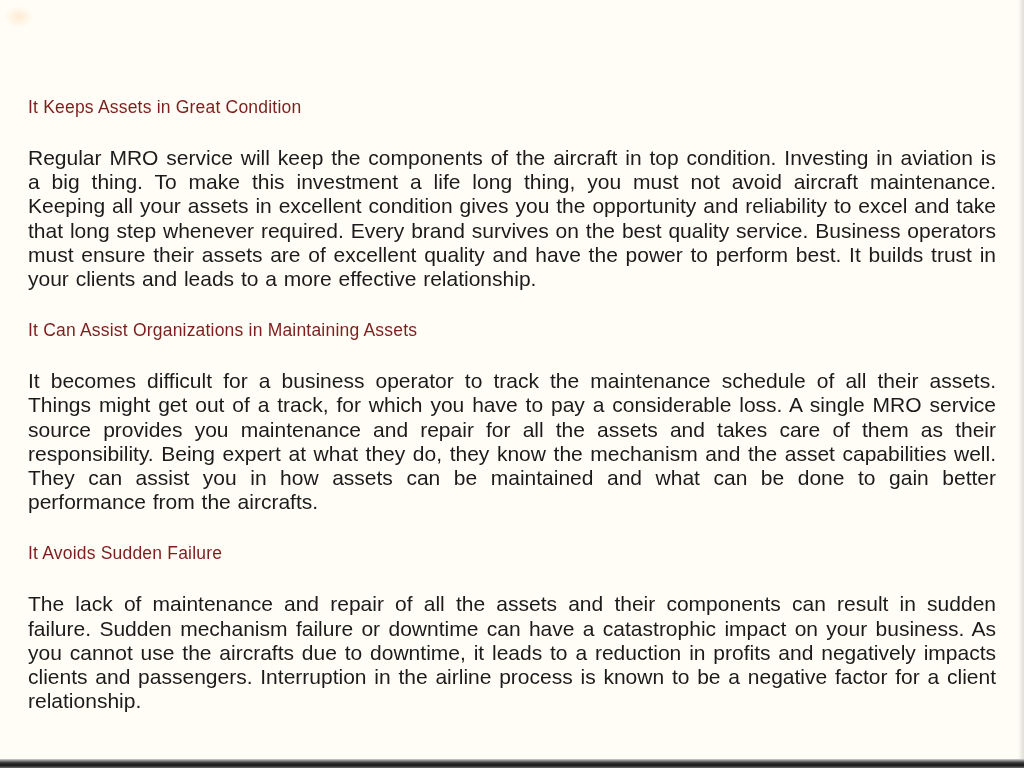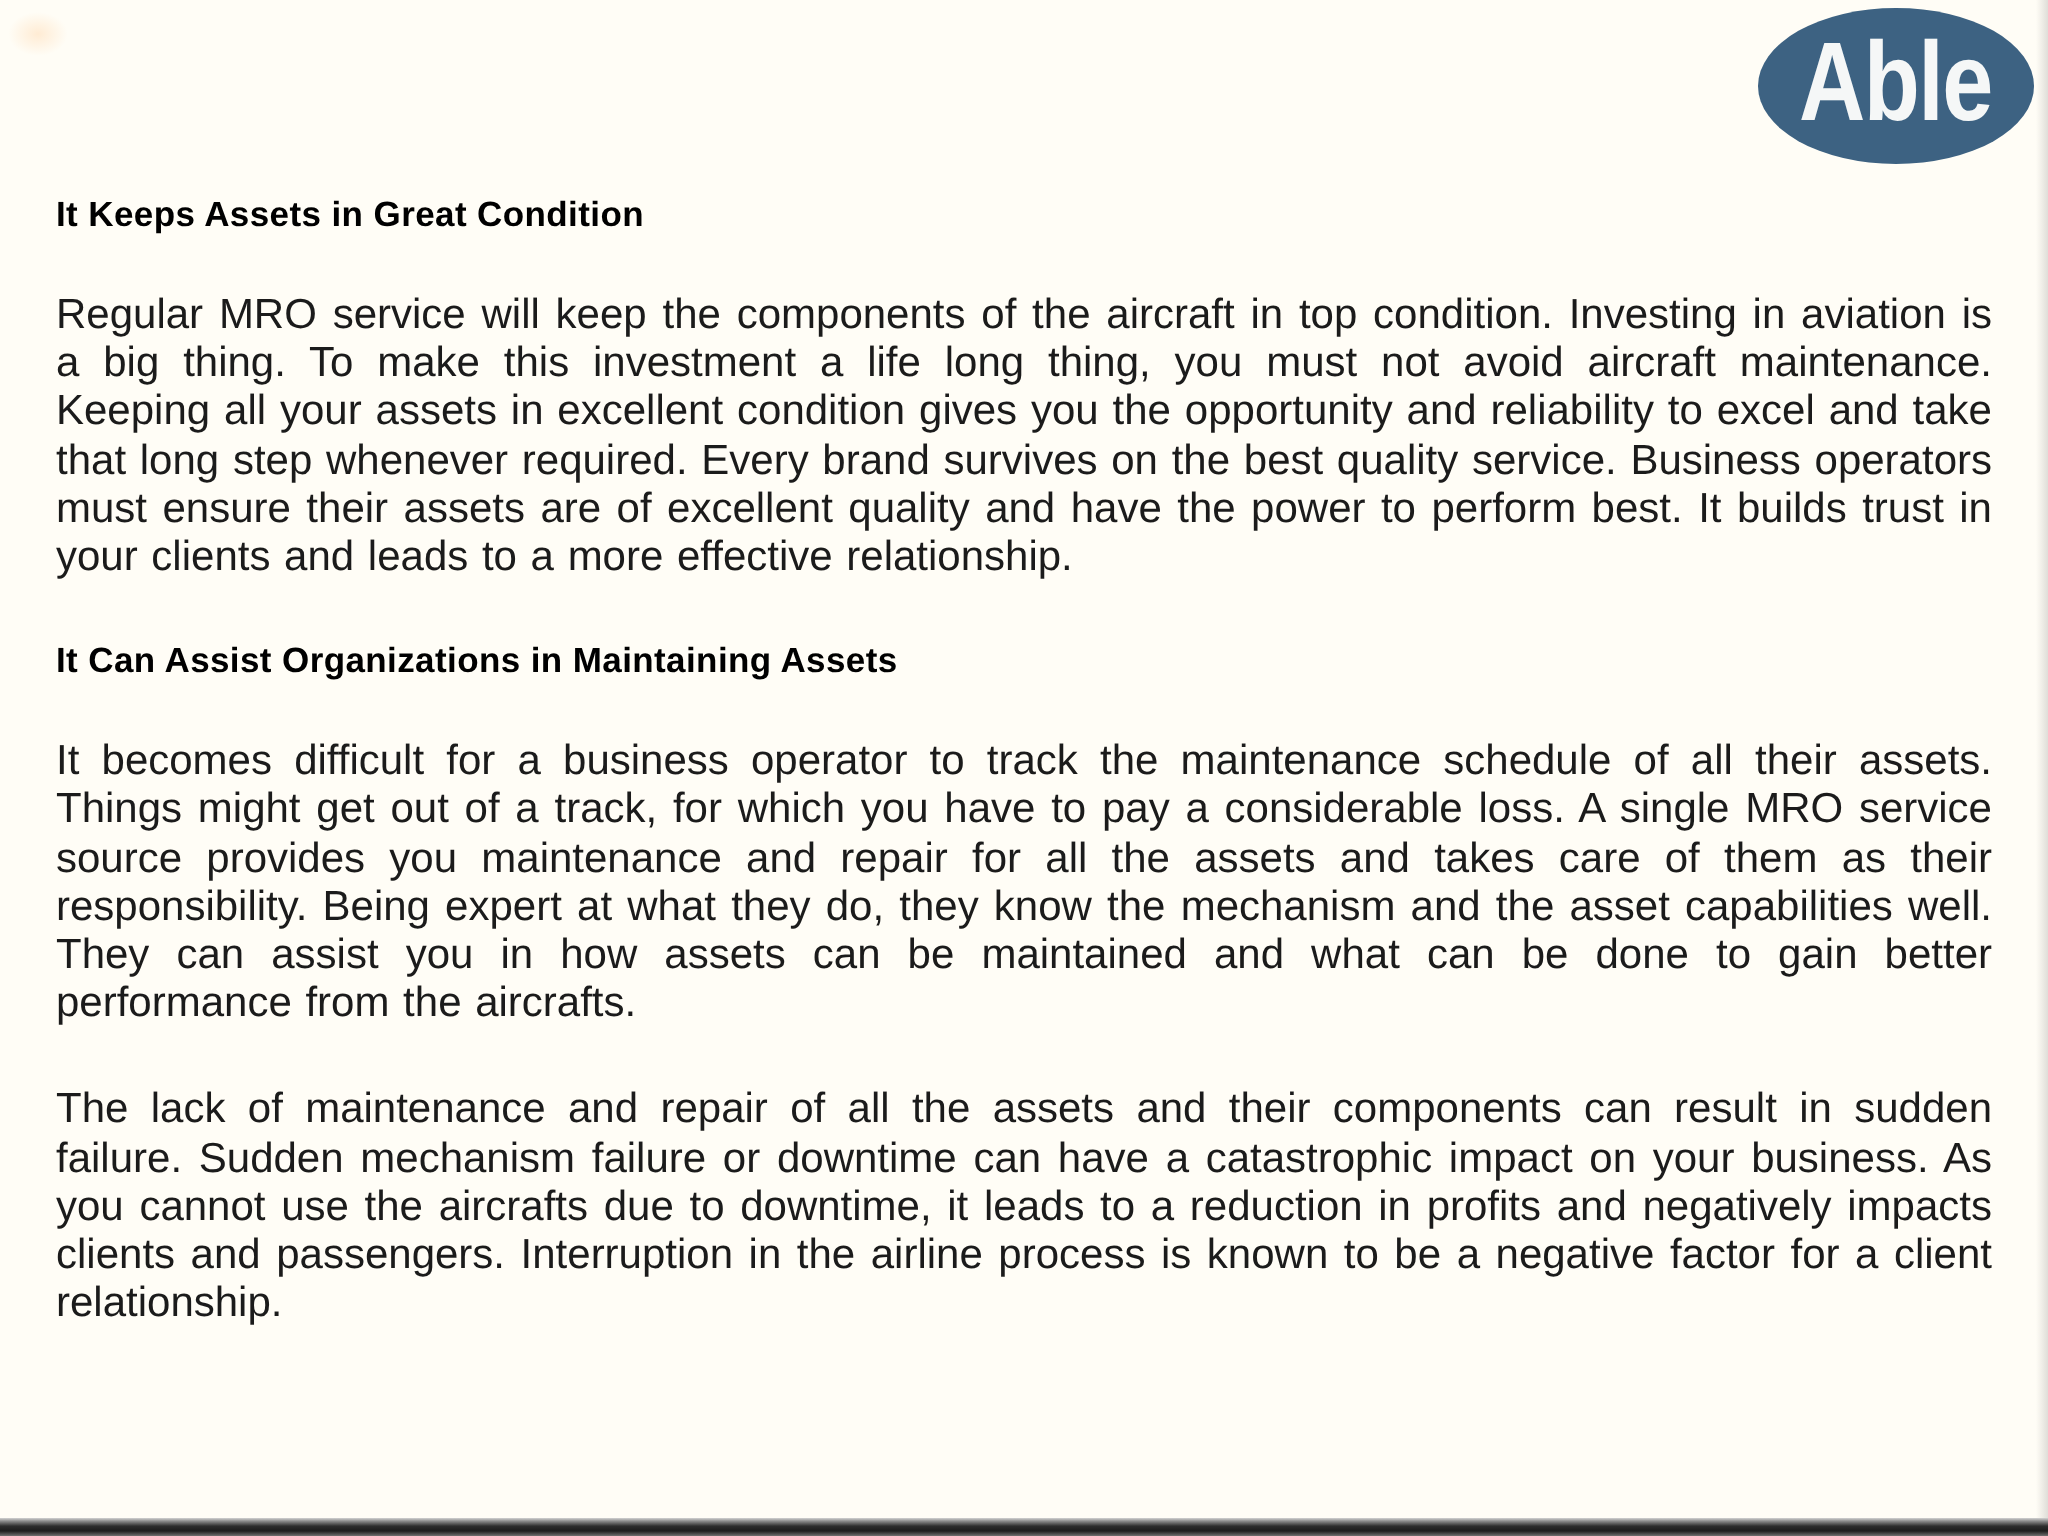--- a/index.html
+++ b/index.html
@@ -45,22 +45,22 @@
   
   .content {
     position: absolute;
     top: 97px;
     left: 28px;
     right: 28px;
     color: #1b1b1b;
   }
   .section-heading {
     font-size: 17.5px;
-    font-weight: bold;
-    color: #000000;
+    font-weight: normal;
+    color: #7f1d1d;
     line-height: 20px;
     margin: 0 0 29px 0;
     letter-spacing: 0.2px;
   }
   .section-body {
     font-size: 21px;
     line-height: 24.2px;
     margin: 0 0 29px 0;
     text-align: justify;
     text-justify: inter-word;
@@ -102,37 +102,35 @@
       #6f6f6f 100%);
   }
 </style>
 </head>
 <body>
 
 <div class="slide">
 
   <div class="corner-artifact"></div>
 
-  <div class="logo">
-    <span class="logo-text">Able</span>
-  </div>
 
   <div class="content">
 
     <div>
       <h2 class="section-heading">It Keeps Assets in Great Condition</h2>
       <p class="section-body">Regular MRO service will keep the components of the aircraft in top condition. Investing in aviation is a big thing. To make this investment a life long thing, you must not avoid aircraft maintenance. Keeping all your assets in excellent condition gives you the opportunity and reliability to excel and take that long step whenever required. Every brand survives on the best quality service. Business operators must ensure their assets are of excellent quality and have the power to perform best. It builds trust in your clients and leads to a more effective relationship.</p>
     </div>
 
     <div>
       <h2 class="section-heading">It Can Assist Organizations in Maintaining Assets</h2>
       <p class="section-body">It becomes difficult for a business operator to track the maintenance schedule of all their assets. Things might get out of a track, for which you have to pay a considerable loss. A single MRO service source provides you maintenance and repair for all the assets and takes care of them as their responsibility. Being expert at what they do, they know the mechanism and the asset capabilities well. They can assist you in how assets can be maintained and what can be done to gain better performance from the aircrafts.</p>
     </div>
 
     <div>
+      <h2 class="section-heading">It Avoids Sudden Failure</h2>
       <p class="section-body">The lack of maintenance and repair of all the assets and their components can result in sudden failure. Sudden mechanism failure or downtime can have a catastrophic impact on your business. As you cannot use the aircrafts due to downtime, it leads to a reduction in profits and negatively impacts clients and passengers. Interruption in the airline process is known to be a negative factor for a client relationship.</p>
     </div>
 
   </div>
 
   <div class="edge-shadow-right"></div>
   <div class="footer-bar"></div>
 
 </div>
 

